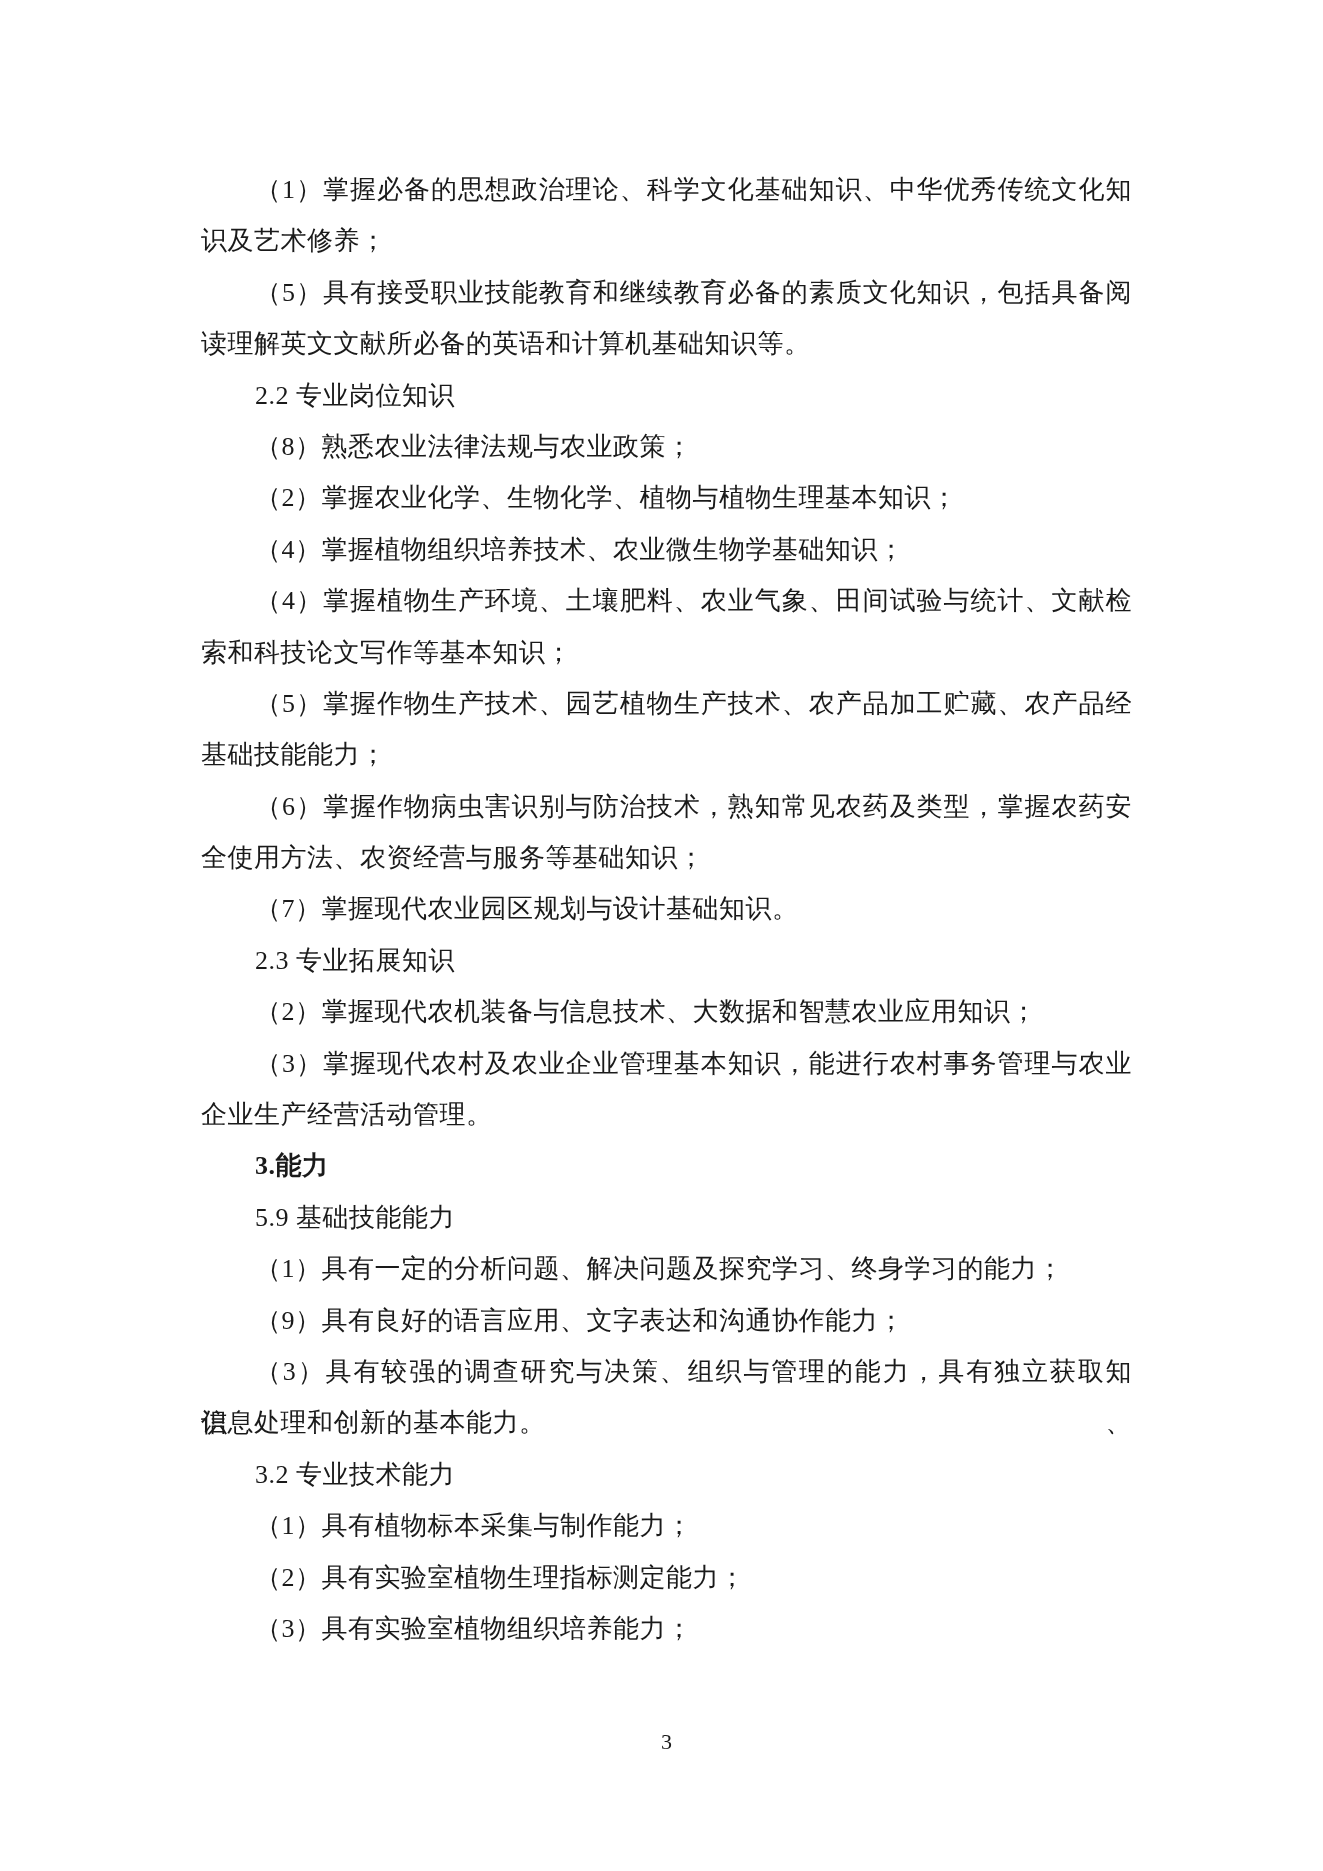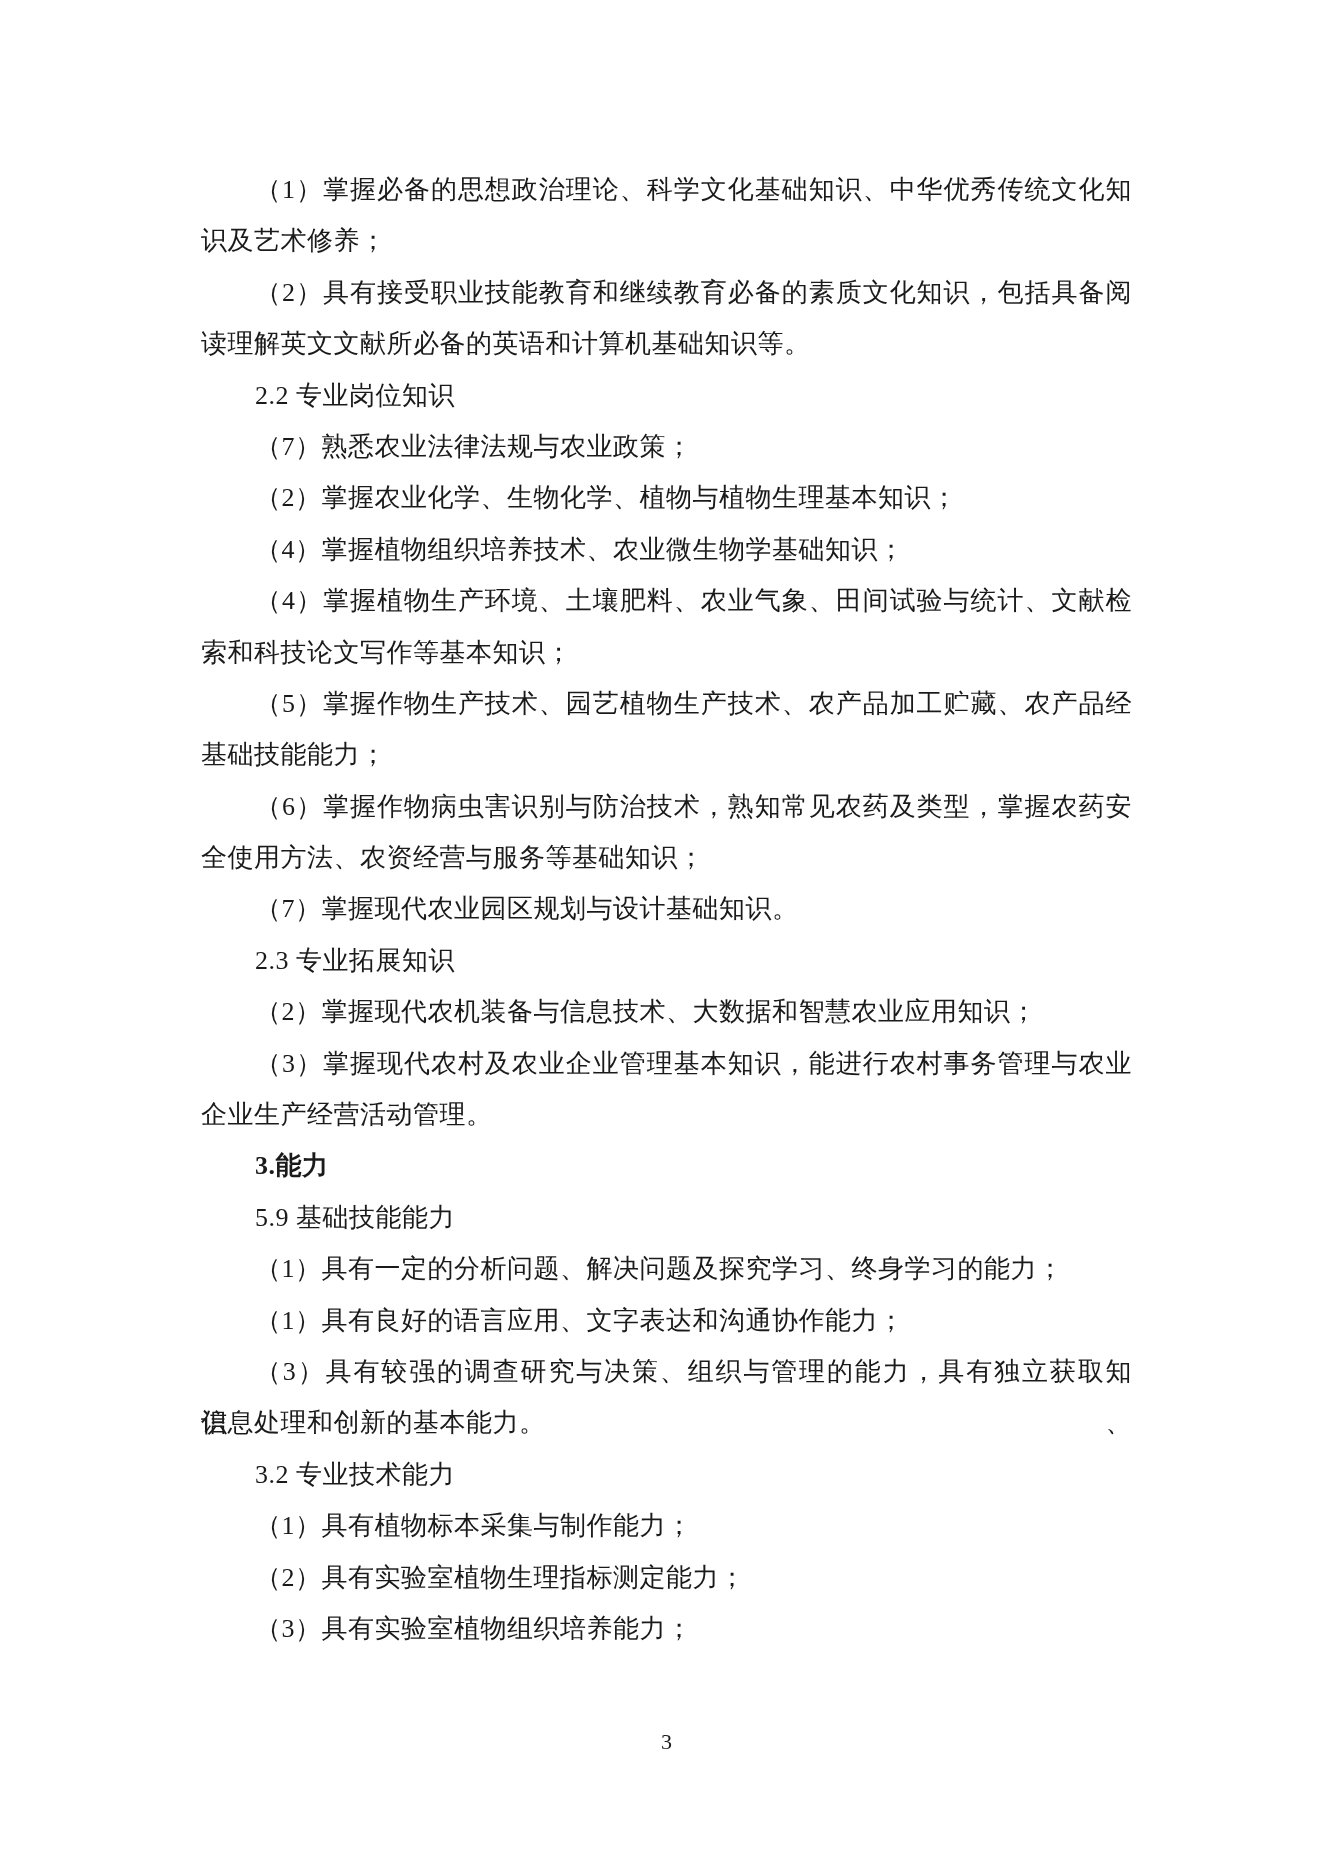--- a/index.html
+++ b/index.html
@@ -54,41 +54,41 @@
     color: #1a1a1a;
   }
 </style>
 </head>
 <body>
 
 <div class="page">
   <div class="content">
     <div class="ln ind just">（1）掌握必备的思想政治理论、科学文化基础知识、中华优秀传统文化知</div>
     <div class="ln">识及艺术修养；</div>
-    <div class="ln ind just">（2）具有接受职业技能教育和继续教育必备的素质文化知识，包括具备阅</div>
+    <div class="ln ind just">（5）具有接受职业技能教育和继续教育必备的素质文化知识，包括具备阅</div>
     <div class="ln">读理解英文文献所必备的英语和计算机基础知识等。</div>
     <div class="ln ind">2.2 专业岗位知识</div>
-    <div class="ln ind">（7）熟悉农业法律法规与农业政策；</div>
+    <div class="ln ind">（8）熟悉农业法律法规与农业政策；</div>
     <div class="ln ind">（2）掌握农业化学、生物化学、植物与植物生理基本知识；</div>
     <div class="ln ind">（4）掌握植物组织培养技术、农业微生物学基础知识；</div>
     <div class="ln ind just">（4）掌握植物生产环境、土壤肥料、农业气象、田间试验与统计、文献检</div>
     <div class="ln">索和科技论文写作等基本知识；</div>
     <div class="ln ind just">（5）掌握作物生产技术、园艺植物生产技术、农产品加工贮藏、农产品经</div>
     <div class="ln">基础技能能力；</div>
     <div class="ln ind just">（6）掌握作物病虫害识别与防治技术，熟知常见农药及类型，掌握农药安</div>
     <div class="ln">全使用方法、农资经营与服务等基础知识；</div>
     <div class="ln ind">（7）掌握现代农业园区规划与设计基础知识。</div>
     <div class="ln ind">2.3 专业拓展知识</div>
     <div class="ln ind">（2）掌握现代农机装备与信息技术、大数据和智慧农业应用知识；</div>
     <div class="ln ind just">（3）掌握现代农村及农业企业管理基本知识，能进行农村事务管理与农业</div>
     <div class="ln">企业生产经营活动管理。</div>
     <div class="ln ind bold">3.能力</div>
     <div class="ln ind">5.9 基础技能能力</div>
     <div class="ln ind">（1）具有一定的分析问题、解决问题及探究学习、终身学习的能力；</div>
-    <div class="ln ind">（1）具有良好的语言应用、文字表达和沟通协作能力；</div>
+    <div class="ln ind">（9）具有良好的语言应用、文字表达和沟通协作能力；</div>
     <div class="ln ind just">（3）具有较强的调查研究与决策、组织与管理的能力，具有独立获取知识、</div>
     <div class="ln">信息处理和创新的基本能力。</div>
     <div class="ln ind">3.2 专业技术能力</div>
     <div class="ln ind">（1）具有植物标本采集与制作能力；</div>
     <div class="ln ind">（2）具有实验室植物生理指标测定能力；</div>
     <div class="ln ind">（3）具有实验室植物组织培养能力；</div>
   </div>
   <div class="footer">3</div>
 </div>
 

